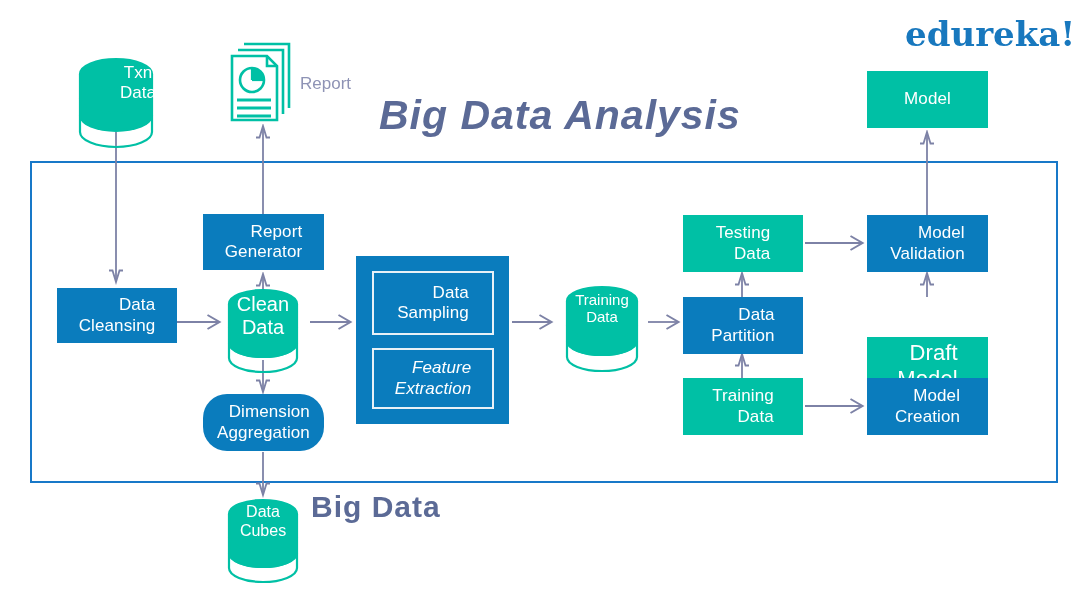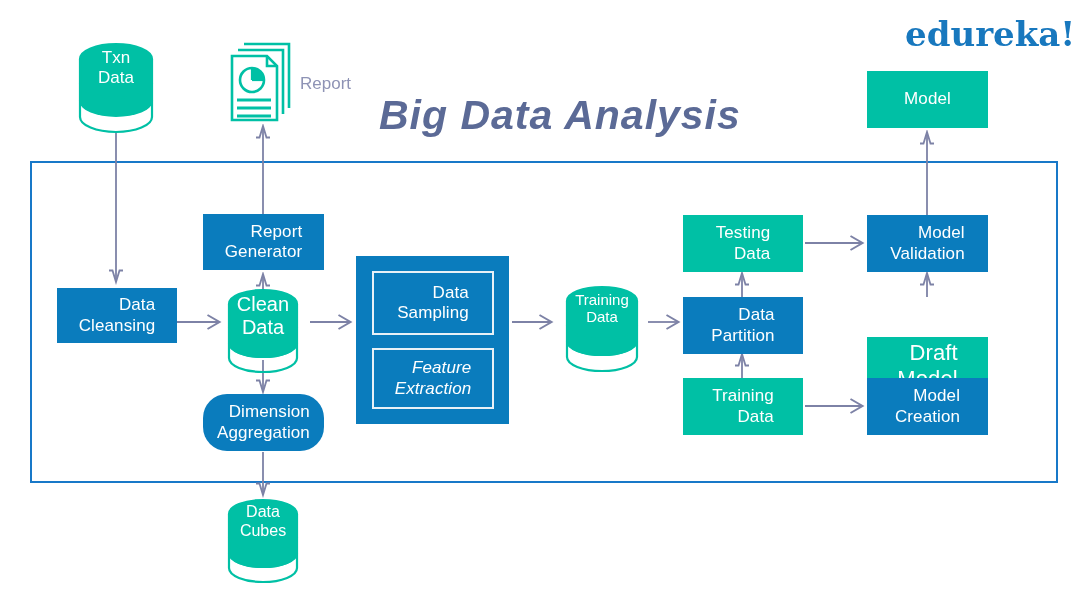--- a/index.html
+++ b/index.html
@@ -54,20 +54,21 @@
 <body>
 
 <div id="stage">
 
   <div id="frame" style="left:30px;top:161px;width:1028px;height:322px;"></div>
 
   <div id="logo" style="left:905px;top:14px;font-size:34px;">edureka!</div>
 
   <div class="heading" style="left:379px;top:92px;font-size:41px;font-style:italic;">Big Data Analysis</div>
 
+  <div class="heading" style="left:311px;top:490px;font-size:30px;">Big Data</div>
 
 
   <div class="smalllabel" style="left:300px;top:74px;font-size:17px;">Report</div>
 
   <svg class="arrows" viewBox="0 0 1087 605">
     <defs>
       <marker id="chev" markerWidth="11" markerHeight="11" refX="9" refY="5.5" orient="auto" markerUnits="userSpaceOnUse">
         <path d="M1,0.8 L9.2,5.5 L1,10.2" fill="none" stroke="#7d82a6" stroke-width="1.7"></path>
       </marker>
       <marker id="chev2" markerWidth="16" markerHeight="16" refX="13" refY="8" orient="auto" markerUnits="userSpaceOnUse">
@@ -126,21 +127,21 @@
         <path d="M26,48 L26,36" stroke-width="2.2"></path>
         <path d="M26,48 L38,48" stroke-width="2.2"></path>
         <path d="M26,36 A12,12 0 0,1 38,48 L26,48 Z" fill="#00c0a5" stroke="none"></path>
         <path d="M11,68 L45,68" stroke-width="3"></path>
         <path d="M11,76 L45,76" stroke-width="3"></path>
         <path d="M11,84 L45,84" stroke-width="3"></path>
       </g>
     </svg>
   </div>
 
-  <div class="cyl" style="left:78px;top:42px;width:76px;height:92px;">
+  <div class="cyl" style="left:78px;top:57px;width:76px;height:92px;padding-left:44px;">
     <svg class="cyl-svg" viewBox="0 0 76 92" width="76" height="92">
       <path d="M2,17 a36,15 0 0 1 72,0 L74,60 a36,15 0 0 1 -72,0 Z" fill="#00c0a5"></path>
       <g fill="none" stroke="#00c0a5" stroke-width="2.2">
         <path d="M2,17 a36,15 0 0 1 72,0 a36,15 0 0 1 -72,0"></path>
         <path d="M2,17 L2,75 a36,15 0 0 0 72,0 L74,17"></path>
         <path d="M2,41 a36,15 0 0 0 72,0"></path>
         <path d="M2,58 a36,15 0 0 0 72,0"></path>
       </g>
     </svg>
     <div class="cyl-label" style="font-size:17px;top:6px;">Txn

